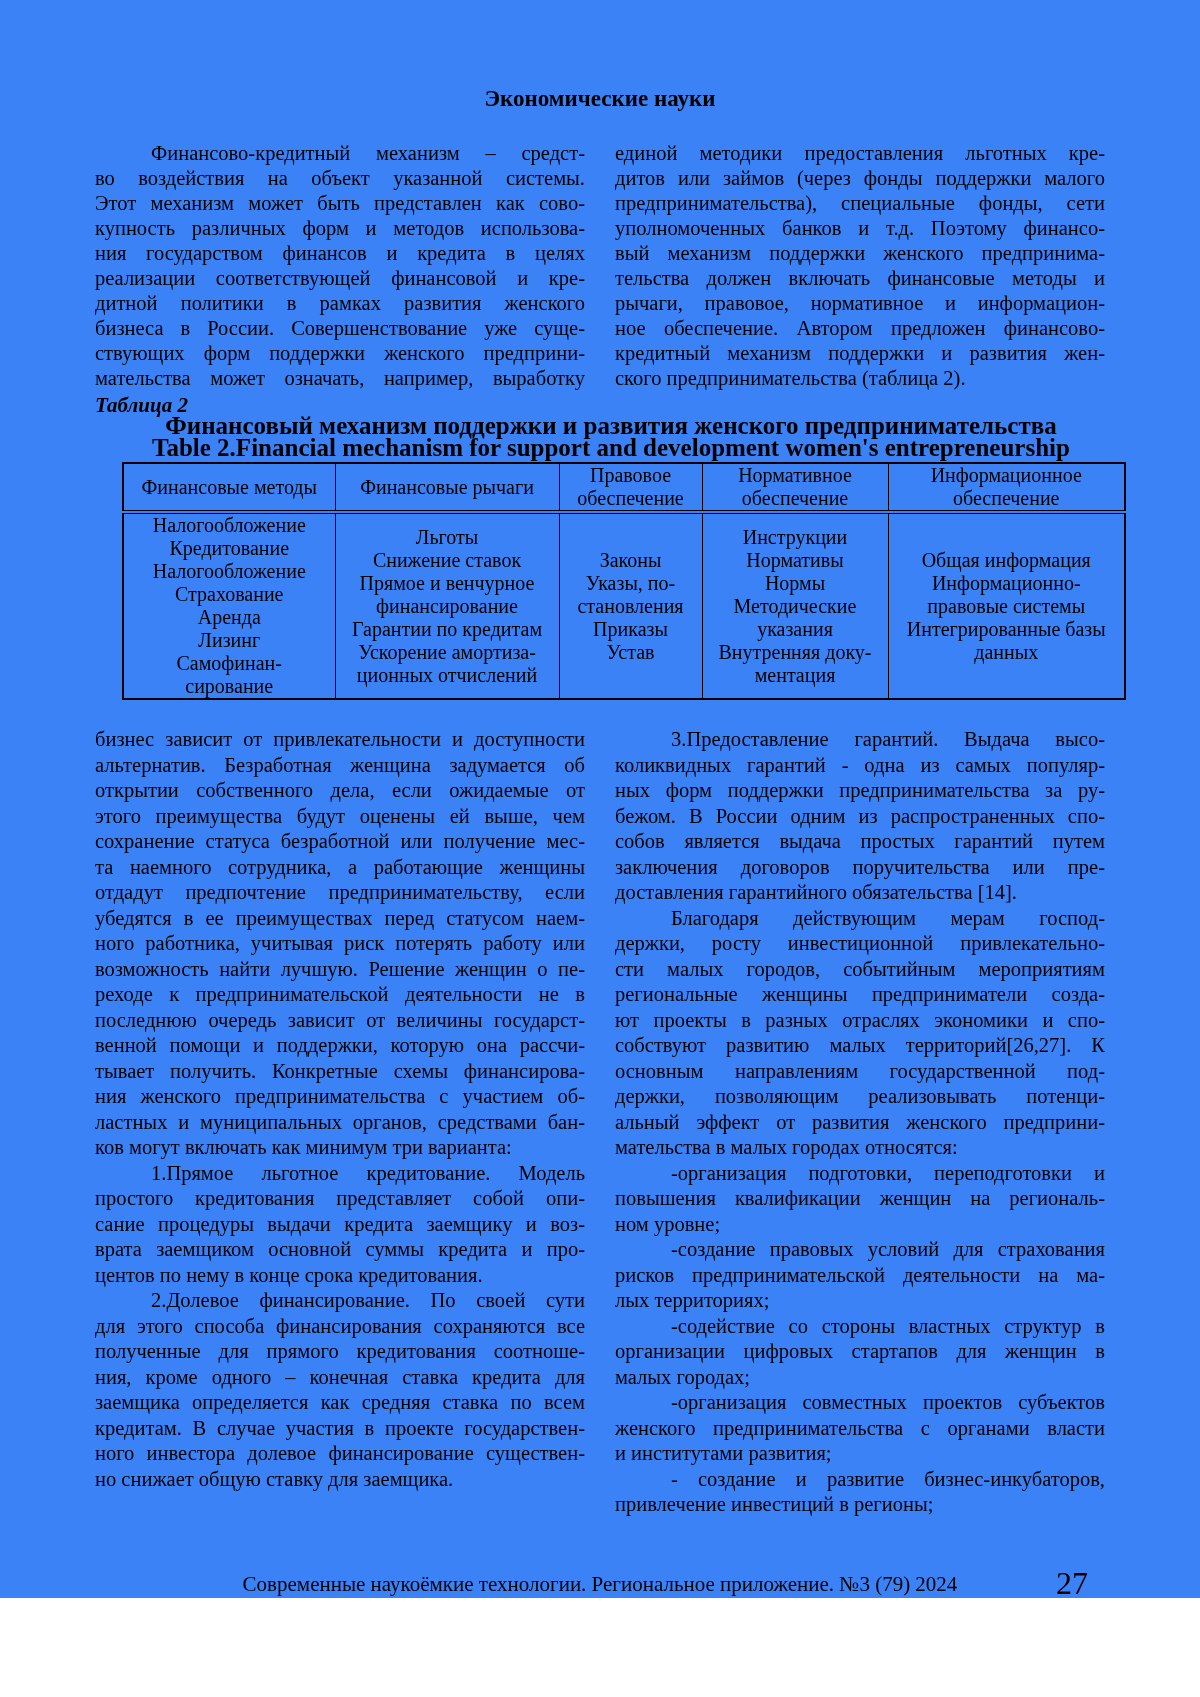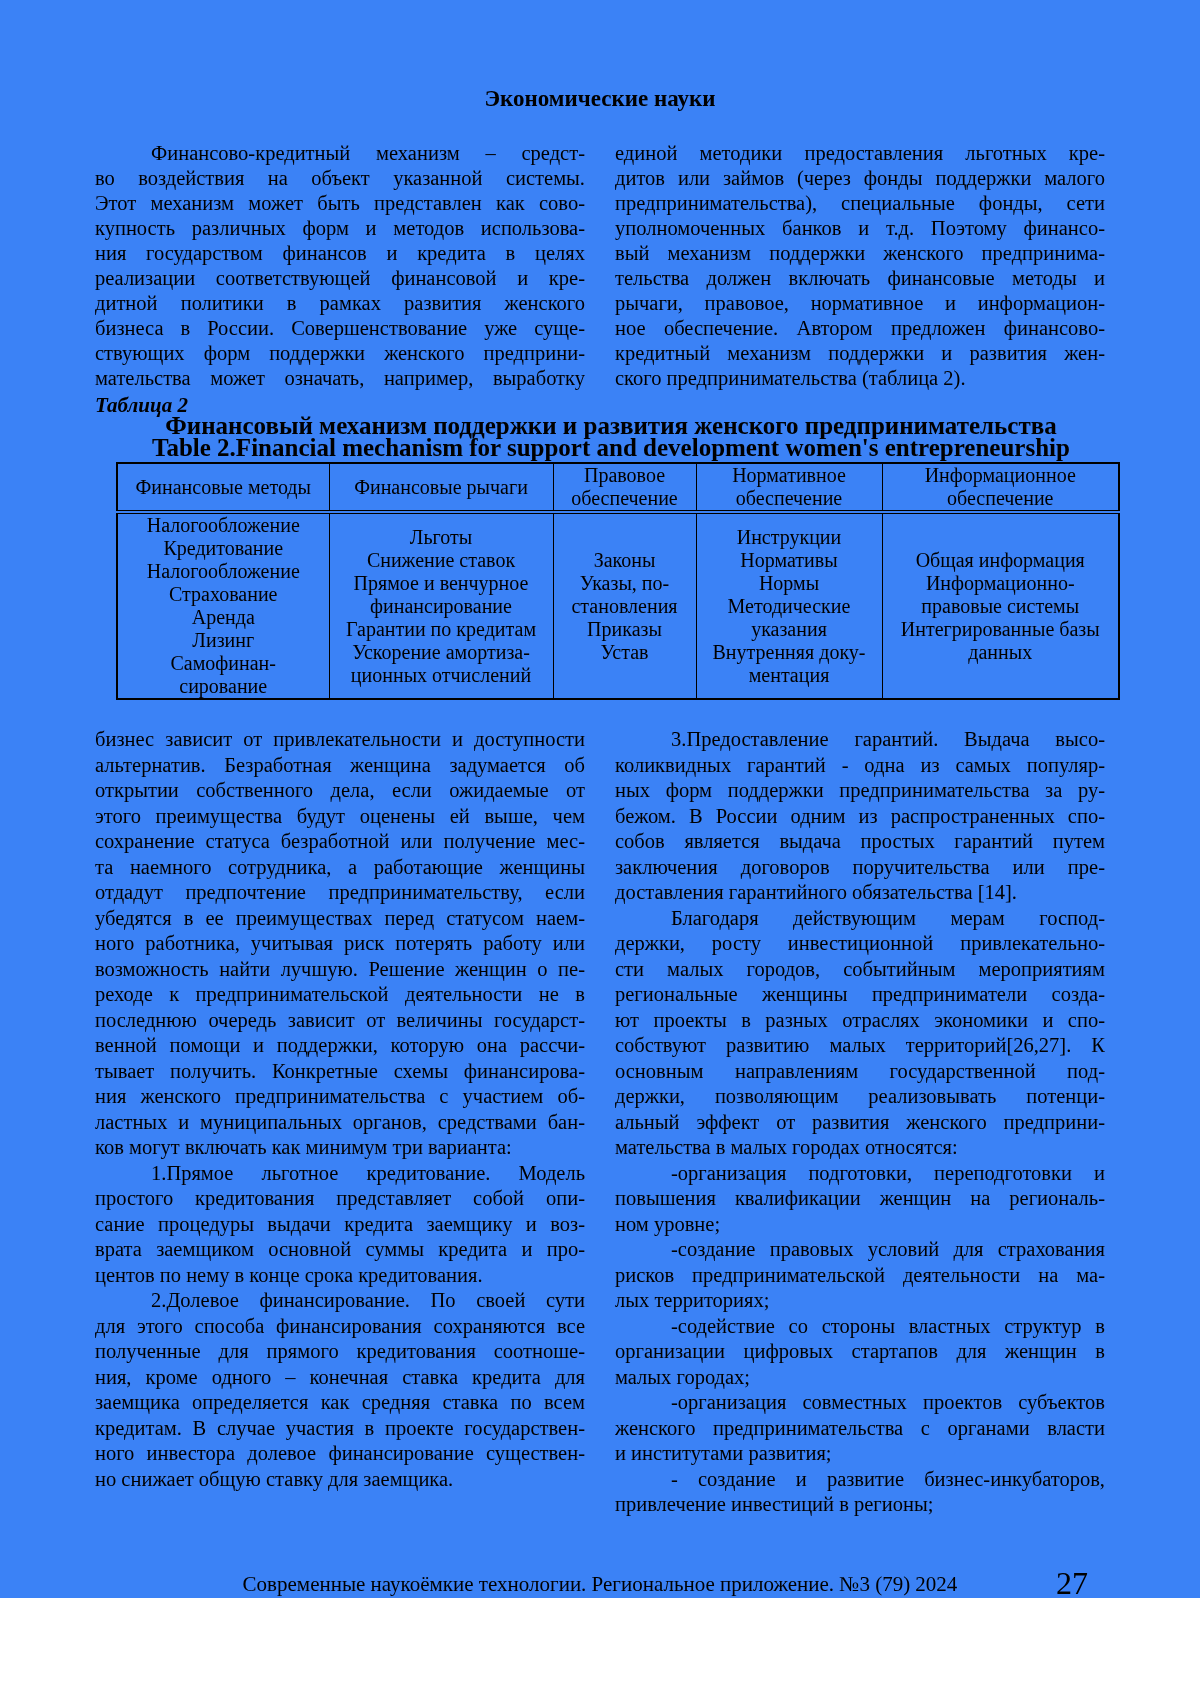--- a/index.html
+++ b/index.html
@@ -40,21 +40,21 @@
     font-weight:bold;font-style:italic;font-size:21px;line-height:22px;
   }
   .table-title{
     position:absolute;left:110px;width:1002px;
     text-align:center;font-weight:bold;font-size:25px;line-height:22px;
   }
   #table-title-ru{top:415px;}
   #table-title-en{top:437px;}
 
   table.fin{
-    position:absolute;top:462px;left:116px;
+    position:absolute;top:462px;left:122px;
     border-collapse:collapse;table-layout:fixed;width:1002px;
     border:2px solid #000;
   }
   table.fin th, table.fin td{
     border:1px solid #000;
     padding:0;margin:0;
     text-align:center;vertical-align:middle;
     font-weight:normal;
   }
   table.fin thead th{height:42px;border-bottom:4px double #000;}

